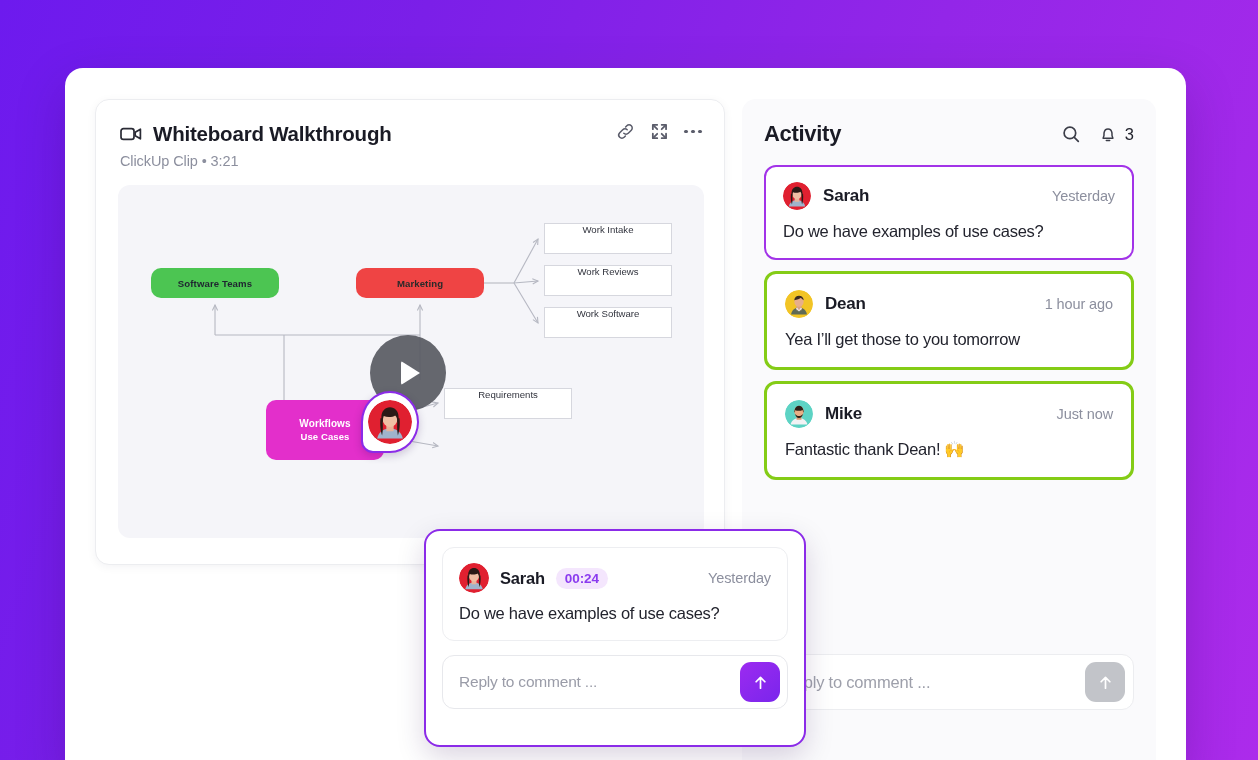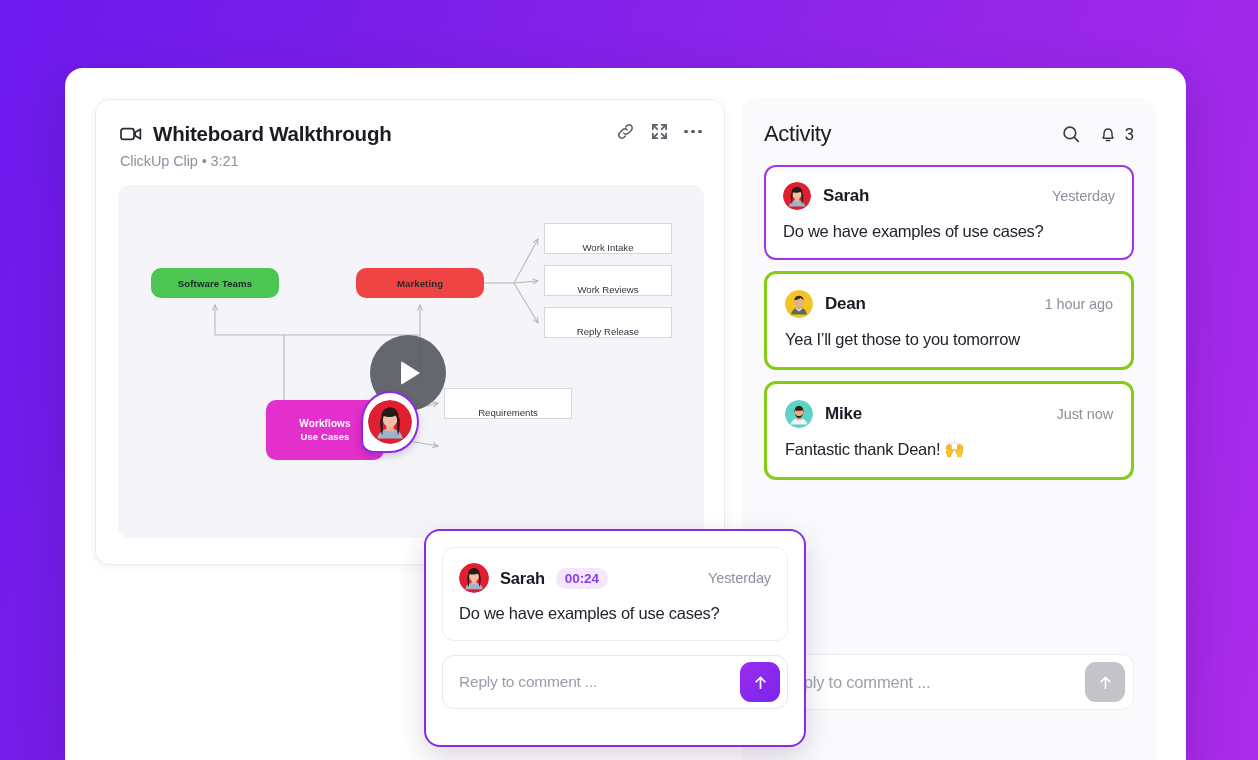--- a/index.html
+++ b/index.html
@@ -67,21 +67,21 @@
   .wb-green  { left: 33px;  top: 83px;  width: 128px; height: 30px; background: #4CC552; color: #1F2430; }
   .wb-yellow { left: 238px; top: 83px;  width: 128px; height: 30px; background: #ef4444; color: #2A2A2A; }
   .wb-pink   { left: 148px; top: 215px; width: 118px; height: 60px; background: #E633C9; color: #FFFFFF;
                background: linear-gradient(180deg,#E32FCB 0%,#E32FCB 100%); }
   .wb-pink .l1 { font-size: 10px; font-weight: 700; }
   .wb-pink .l2 { font-size: 9.5px; font-weight: 700; margin-top: 2px; }
 
   .wb-box {
     position: absolute;
     background: #FFFFFF; border: 1px solid #D6D7DE;
-    display: flex; align-items: flex-end; justify-content: center;
+    display: flex; align-items: flex-start; justify-content: center;
     font-size: 9.6px; color: #32343E; font-weight: 500;
   }
   .wb-b1 { left: 426px; top: 38px;  width: 128px; height: 31px; }
   .wb-b2 { left: 426px; top: 80px;  width: 128px; height: 31px; }
   .wb-b3 { left: 426px; top: 122px; width: 128px; height: 31px; }
   .wb-b4 { left: 326px; top: 203px; width: 128px; height: 31px; }
   .wb-b5 { left: 326px; top: 245px; width: 128px; height: 31px; }
 
   
   #play-btn {
@@ -168,21 +168,21 @@
     left: 677px; top: 31px;
     width: 414px; height: 669px;
     background: #FAFAFC;
     border-radius: 14px 14px 0 0;
     padding: 0 22px;
   }
   #activity-head {
     display: flex; align-items: center;
     padding: 22px 0 18px 0;
   }
-  #activity-title { font-size: 22px; font-weight: 400; color: #1A1B25; letter-spacing: -.3px; }
+  #activity-title { font-size: 22px; font-weight: 700; color: #1A1B25; letter-spacing: -.3px; }
   .head-icons { margin-left: auto; display: flex; align-items: center; gap: 17px; }
   .h-ico { width: 20px; height: 20px; color: #3B3D48; cursor: pointer; display:block; }
   .bell-wrap { display: flex; align-items: center; gap: 7px; cursor: pointer; }
   .bell-count { font-size: 16.5px; color: #23242E; font-weight: 500; }
 
   .act-card {
     background: #FFFFFF;
     border: 3px solid #84cc16;
     border-radius: 12px;
     padding: 16px 18px 18px 18px;
@@ -285,21 +285,21 @@
         <span class="l2">Use Cases</span>
       </div>
 
       <div class="wb-box wb-b1">
         <span>Work Intake</span>
       </div>
       <div class="wb-box wb-b2">
         <span>Work Reviews</span>
       </div>
       <div class="wb-box wb-b3">
-        <span>Reply Release</span>
+        <span>Work Software</span>
       </div>
       <div class="wb-box wb-b4">
         <span>Requirements</span>
       </div>
 
       <div id="play-btn">
         <span class="tri"></span>
       </div>
 
       <div id="wb-pin">

